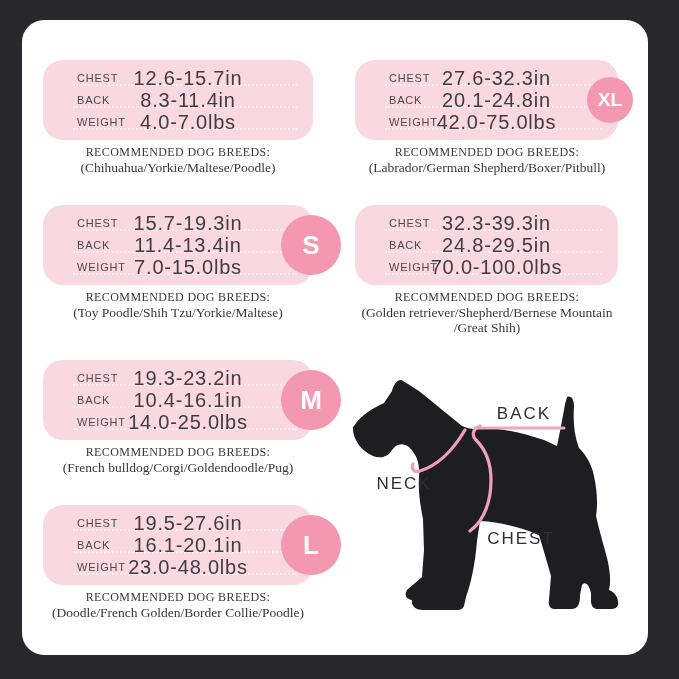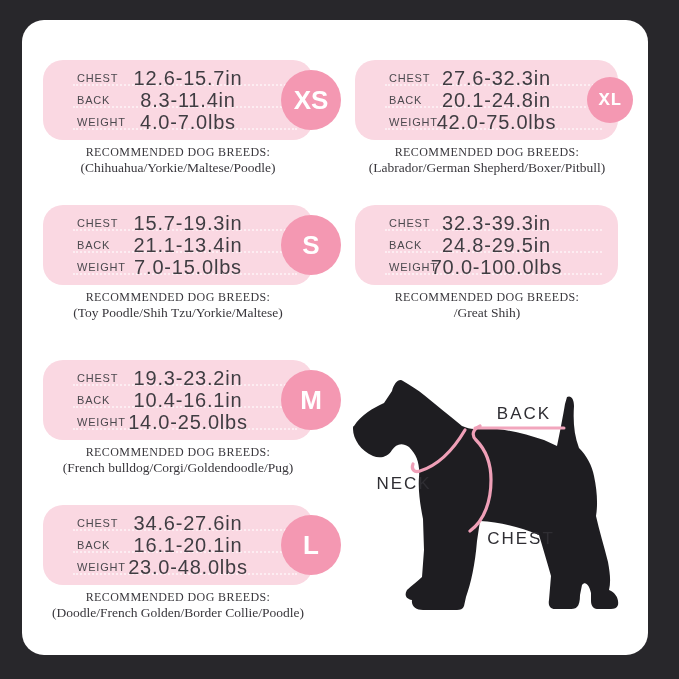--- a/index.html
+++ b/index.html
@@ -36,21 +36,21 @@
     font-size:20px;letter-spacing:.8px;color:var(--value-text,#3f3d42);
     line-height:22px;z-index:1;
   }
   .badge{
     position:absolute;top:50%;transform:translateY(-50%);
     background:var(--badge,#f498b2);border-radius:50%;
     display:flex;align-items:center;justify-content:center;
     color:#fff;font-weight:bold;z-index:2;
   }
   .badge.b-big{width:60px;height:60px;right:-28px;font-size:26px;}
-  .badge.b-xl{width:46px;height:46px;right:-15px;font-size:19px;font-family:Liberation Mono, monospace;}
+  .badge.b-xl{width:46px;height:46px;right:-15px;font-size:19px;}
   .badge.b-xxl{width:52px;height:52px;right:-24px;font-size:19px;letter-spacing:-.5px;}
   .breeds{position:absolute;width:320px;text-align:center;color:var(--breeds-text,#39373c);font-family:Liberation Serif, serif;}
   .breeds.colL{left:18px;}
   .breeds.colR{left:327px;}
   .btitle{font-size:12px;letter-spacing:.4px;line-height:15px;}
   .bline{font-size:13.5px;line-height:15px;}
   .diagram{position:absolute;left:348px;top:368px;width:294px;height:254px;}
   .diagram svg{position:absolute;left:0;top:0;}
   .diag-label{
     position:absolute;font-size:17px;letter-spacing:2px;
@@ -72,21 +72,20 @@
       <span class="mvalue">12.6-15.7in</span>
     </div>
     <div class="row">
       <span class="mlabel">BACK</span>
       <span class="mvalue">8.3-11.4in</span>
     </div>
     <div class="row">
       <span class="mlabel">WEIGHT</span>
       <span class="mvalue">4.0-7.0lbs</span>
     </div>
-    <div class="badge b-big">XS</div>
   </div>
   <div class="breeds colL" style="top:145px">
     <div class="btitle">RECOMMENDED DOG BREEDS:</div>
     <div class="bline">(Chihuahua/Yorkie/Maltese/Poodle)</div>
   </div>
 
   <div class="card colR" style="top:60px">
     <div class="row">
       <span class="mlabel">CHEST</span>
       <span class="mvalue">27.6-32.3in</span>
@@ -106,21 +105,21 @@
     <div class="bline">(Labrador/German Shepherd/Boxer/Pitbull)</div>
   </div>
 
   <div class="card colL" style="top:205px">
     <div class="row">
       <span class="mlabel">CHEST</span>
       <span class="mvalue">15.7-19.3in</span>
     </div>
     <div class="row">
       <span class="mlabel">BACK</span>
-      <span class="mvalue">21.1-13.4in</span>
+      <span class="mvalue">11.4-13.4in</span>
     </div>
     <div class="row">
       <span class="mlabel">WEIGHT</span>
       <span class="mvalue">7.0-15.0lbs</span>
     </div>
     <div class="badge b-big">S</div>
   </div>
   <div class="breeds colL" style="top:290px">
     <div class="btitle">RECOMMENDED DOG BREEDS:</div>
     <div class="bline">(Toy Poodle/Shih Tzu/Yorkie/Maltese)</div>
@@ -135,20 +134,21 @@
       <span class="mlabel">BACK</span>
       <span class="mvalue">24.8-29.5in</span>
     </div>
     <div class="row">
       <span class="mlabel">WEIGHT</span>
       <span class="mvalue">70.0-100.0lbs</span>
     </div>
   </div>
   <div class="breeds colR" style="top:290px">
     <div class="btitle">RECOMMENDED DOG BREEDS:</div>
+    <div class="bline">(Golden retriever/Shepherd/Bernese Mountain</div>
     <div class="bline">/Great Shih)</div>
   </div>
 
   <div class="card colL" style="top:360px">
     <div class="row">
       <span class="mlabel">CHEST</span>
       <span class="mvalue">19.3-23.2in</span>
     </div>
     <div class="row">
       <span class="mlabel">BACK</span>
@@ -161,21 +161,21 @@
     <div class="badge b-big">M</div>
   </div>
   <div class="breeds colL" style="top:445px">
     <div class="btitle">RECOMMENDED DOG BREEDS:</div>
     <div class="bline">(French bulldog/Corgi/Goldendoodle/Pug)</div>
   </div>
 
   <div class="card colL" style="top:505px">
     <div class="row">
       <span class="mlabel">CHEST</span>
-      <span class="mvalue">34.6-27.6in</span>
+      <span class="mvalue">19.5-27.6in</span>
     </div>
     <div class="row">
       <span class="mlabel">BACK</span>
       <span class="mvalue">16.1-20.1in</span>
     </div>
     <div class="row">
       <span class="mlabel">WEIGHT</span>
       <span class="mvalue">23.0-48.0lbs</span>
     </div>
     <div class="badge b-big">L</div>

